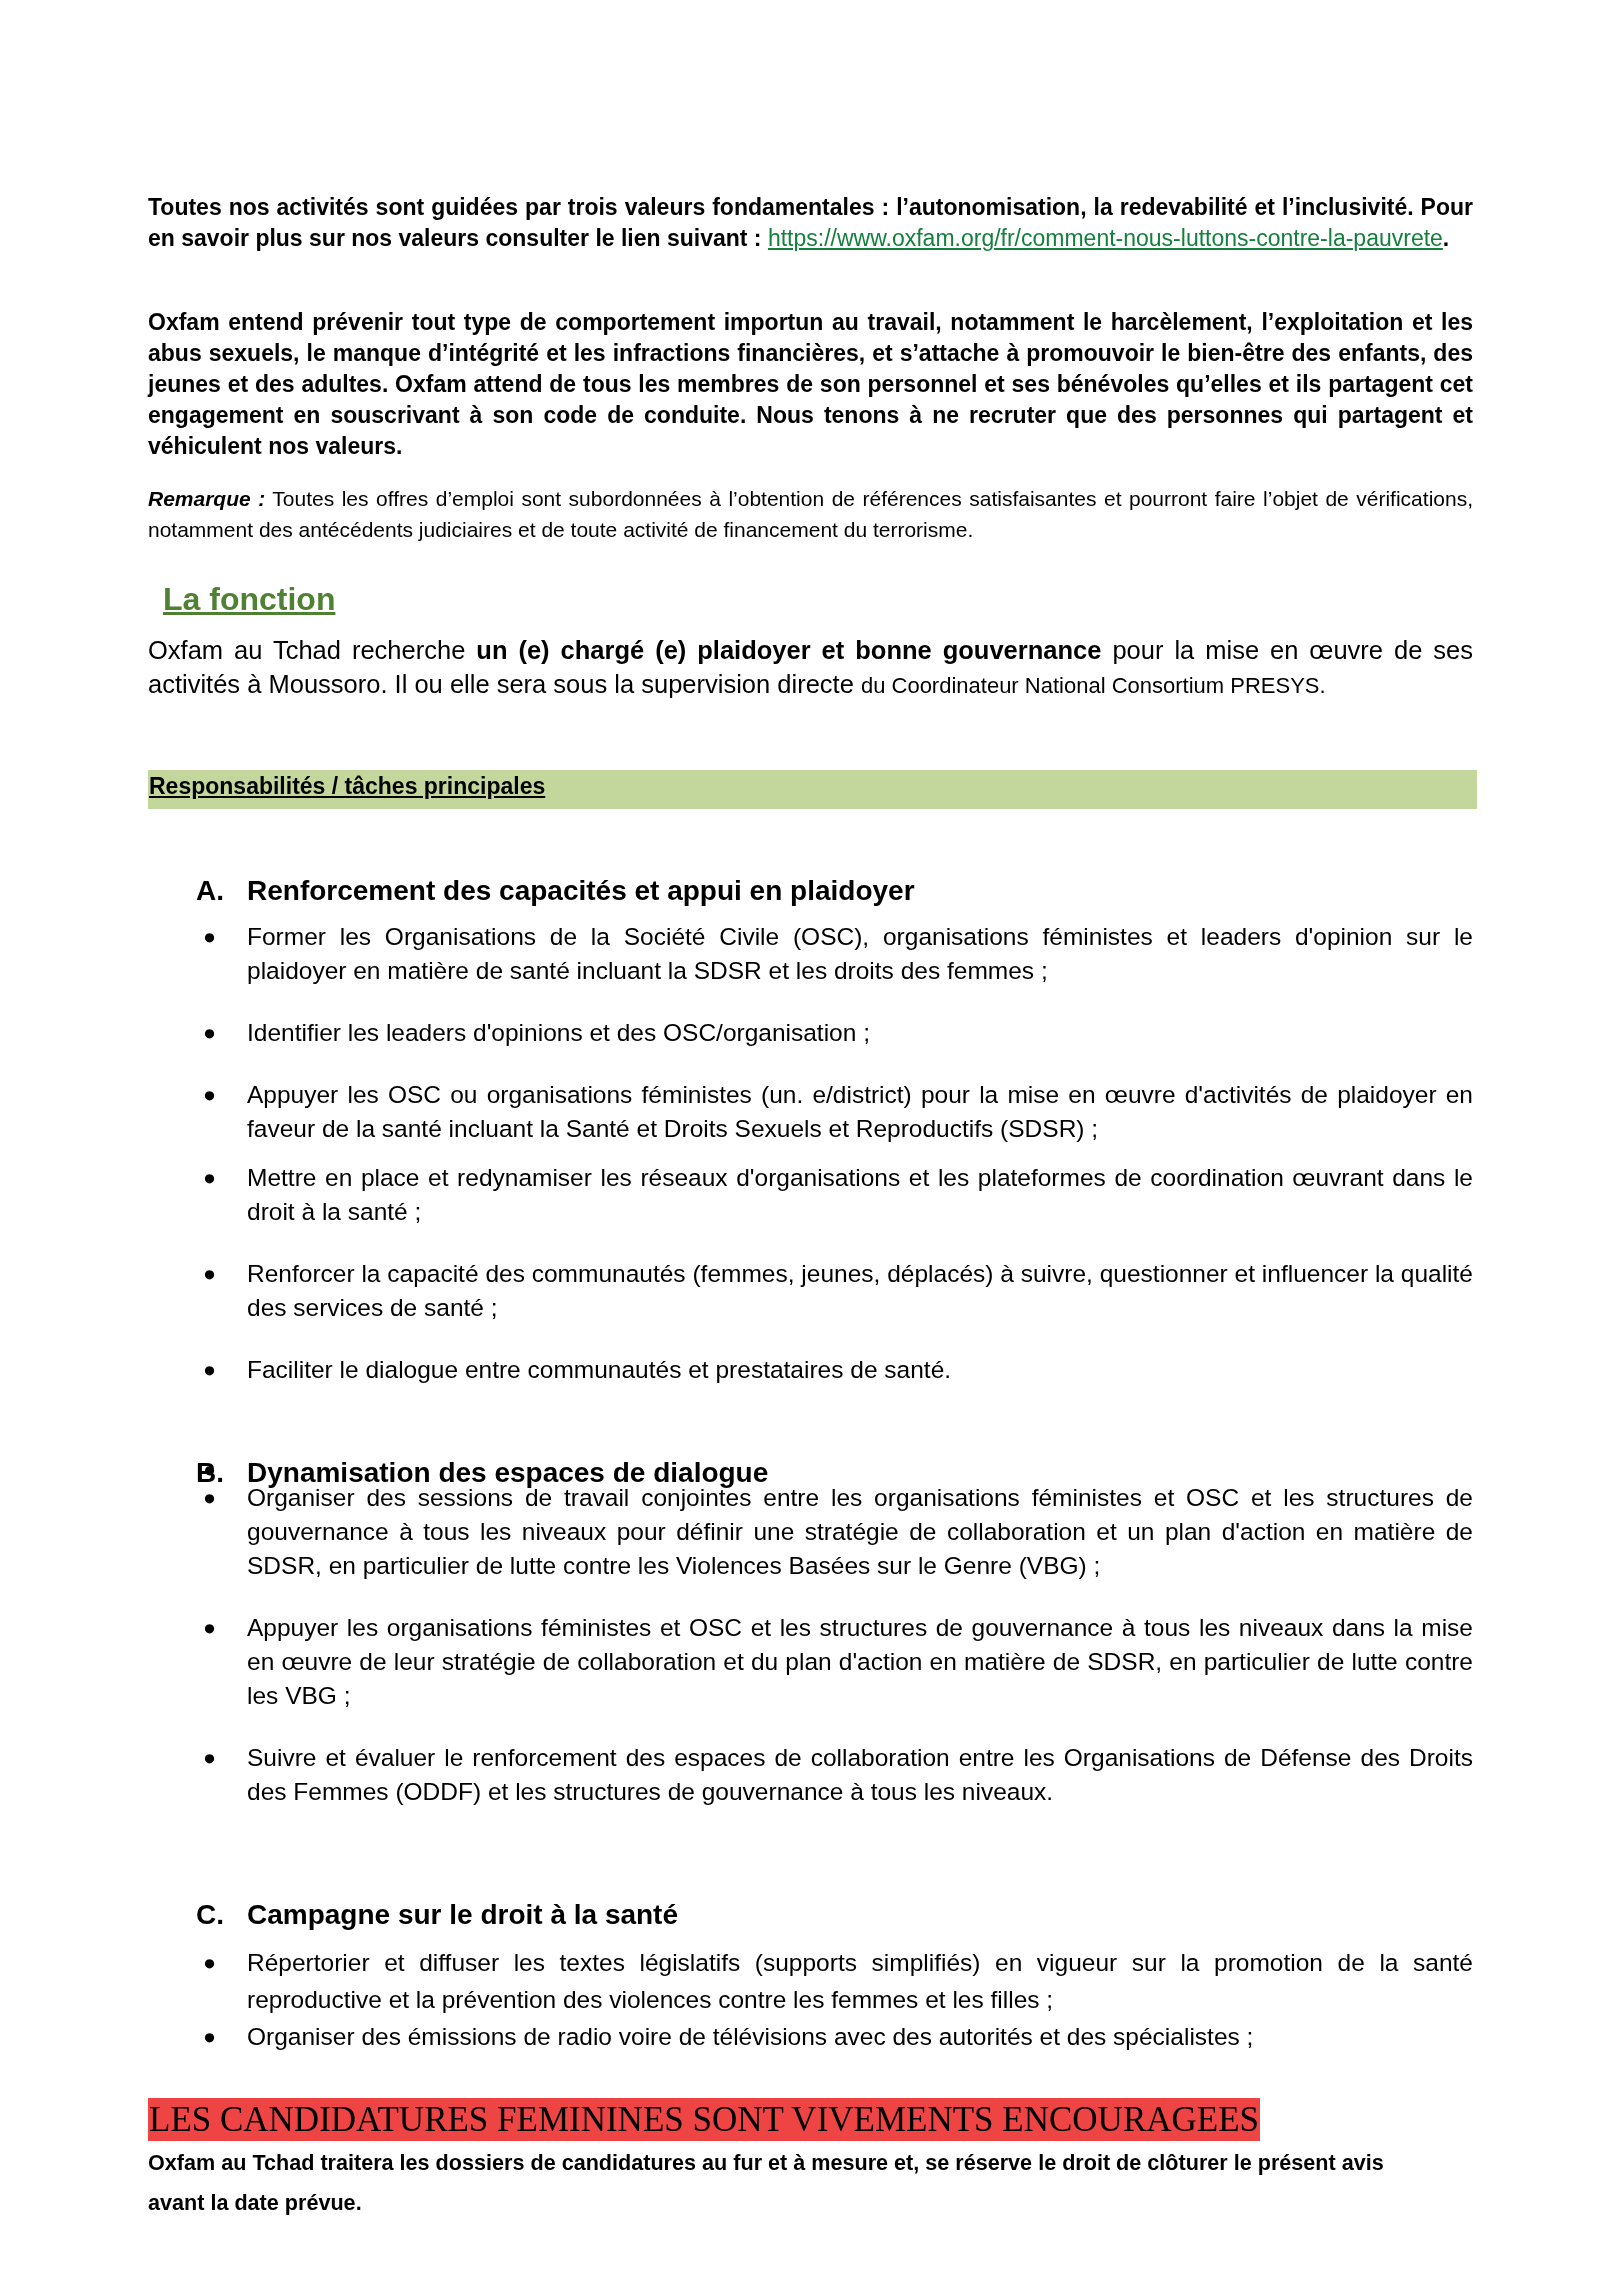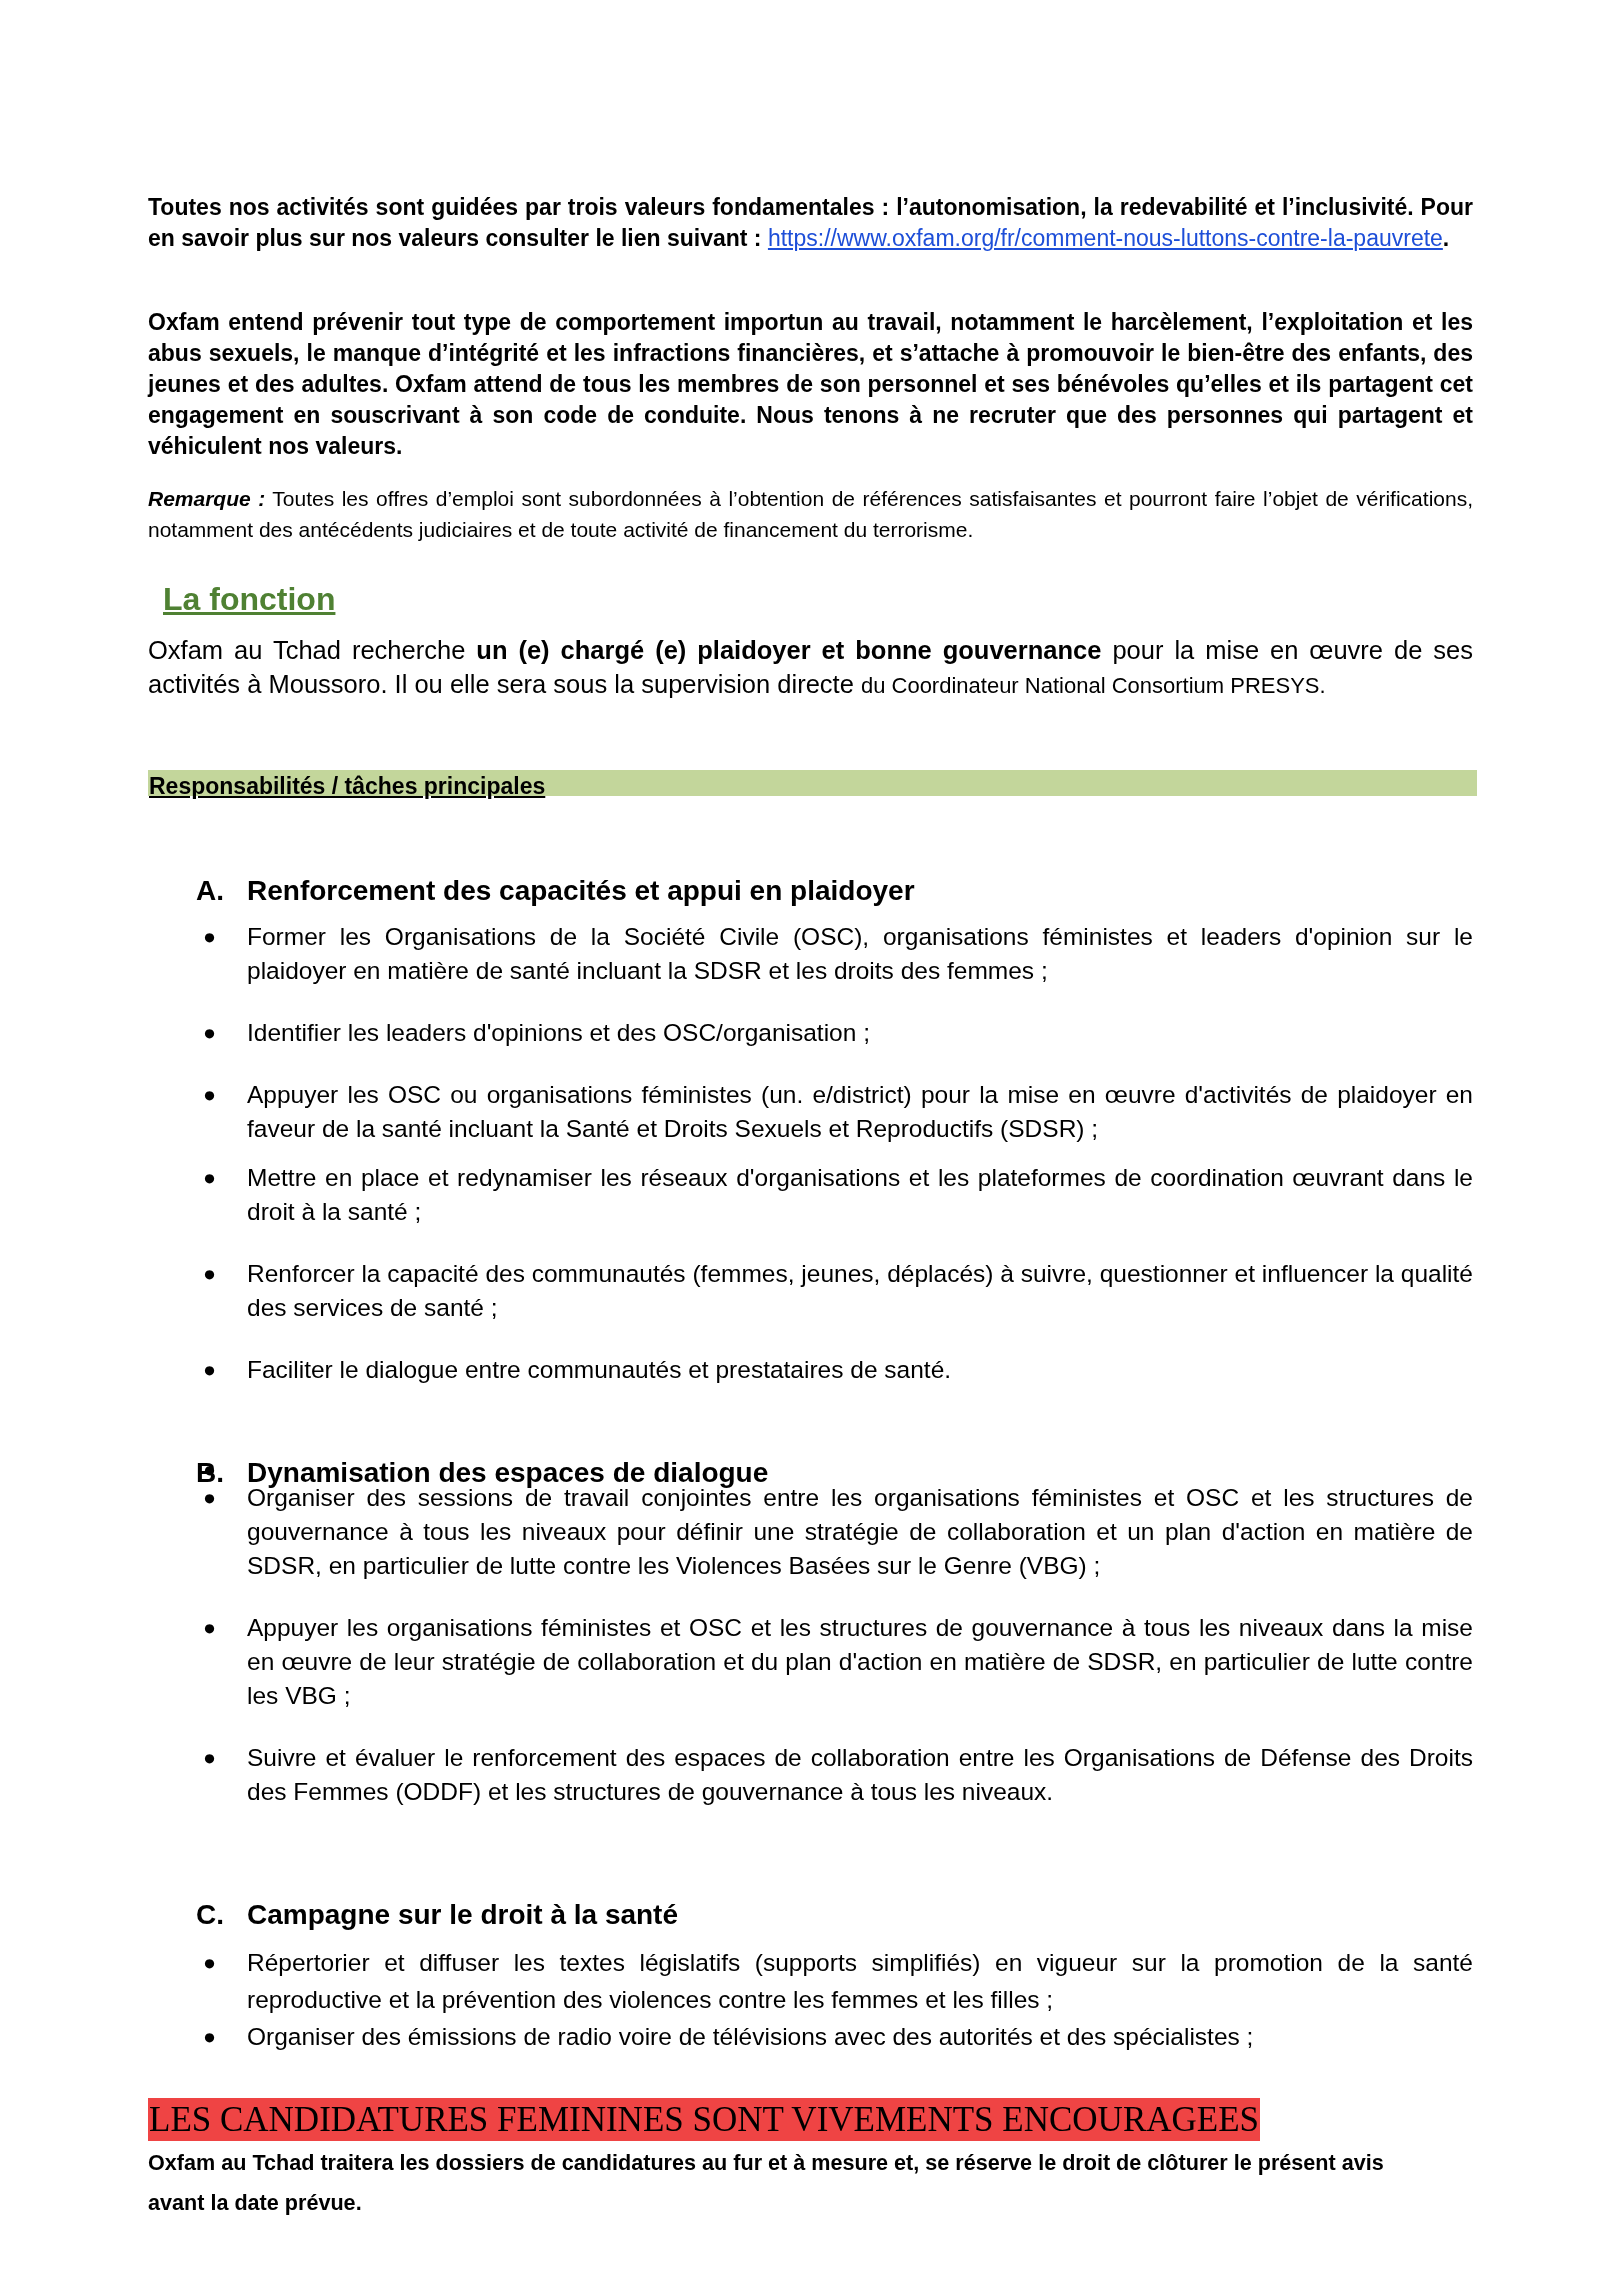--- a/index.html
+++ b/index.html
@@ -2,35 +2,35 @@
 <html><head>
 <meta charset="utf-8">
 <style>
   html, body { margin: 0; padding: 0; background: #ffffff; }
   body { width: 1621px; height: 2293px; position: relative; overflow: hidden;
          font-family: "Liberation Sans", "DejaVu Sans", sans-serif; color: #000; }
   .page { position: absolute; left: 148px; top: 0; width: 1325px; }
 
   .p-bold { font-weight: bold; font-size: 23px; line-height: 31px; text-align: justify; margin: 0; }
   .p-small { font-size: 21px; line-height: 31px; text-align: justify; margin: 0; }
-  .link { color: #1d4ed8; text-decoration: underline; font-weight: normal; margin-top: 8px; }
+  .link { color: #15803d; text-decoration: underline; font-weight: normal; margin-top: 8px; }
 
   #values { position: absolute; top: 192px; }
   #conduct { position: absolute; top: 307px; }
   #remark { position: absolute; top: 483px; }
 
   .section-title { position: absolute; top: 566px; font-size: 32px; font-weight: bold;
                    color: #4f8133; text-decoration: underline; margin: 15px; }
 
   #fonction-text { position: absolute; top: 633px; font-size: 25.5px; line-height: 34px;
                    text-align: justify; margin: 0; }
   #fonction-text .strong { font-weight: bold; }
   #fonction-text .smaller { font-size: 22px; }
 
-  .resp-bar { position: absolute; top: 770px; left: 0; width: 1329px; height: 26px;
+  .resp-bar { position: absolute; top: 770px; left: 0; width: 1329px; height: 39px;
               background: #c3d69b; }
   .resp-bar span { font-weight: bold; font-size: 23px; text-decoration: underline;
                    line-height: 33px; padding-left: 1px; }
 
   .heading { position: absolute; left: 48px; font-weight: bold; font-size: 28px; margin: 0; }
   .heading .letter { display: inline-block; width: 51px; }
 
   ul.items { position: absolute; left: 55px; width: 1270px; margin: 0; padding: 0; list-style: none; }
   ul.items li { position: relative; padding-left: 44px; font-size: 24.5px; line-height: 34px;
                 text-align: justify; }

